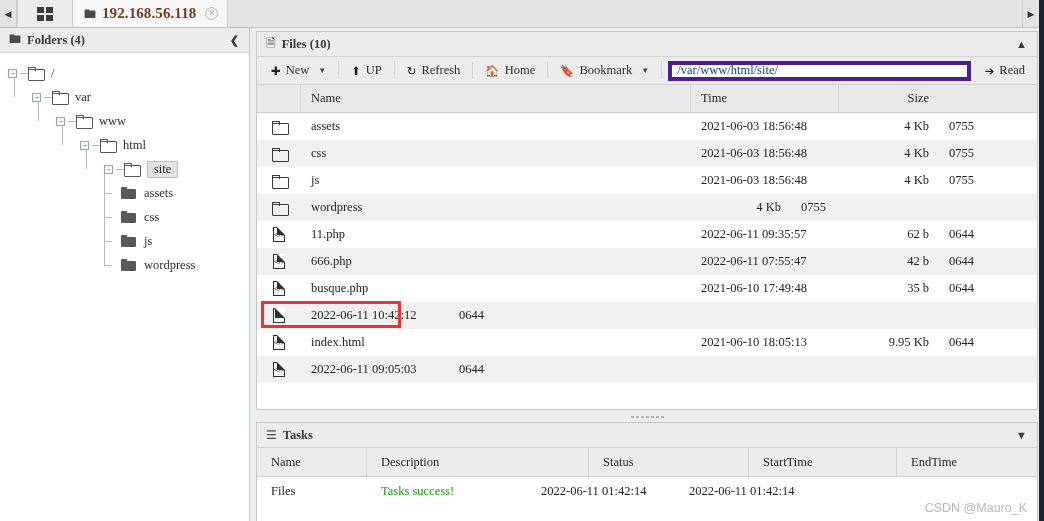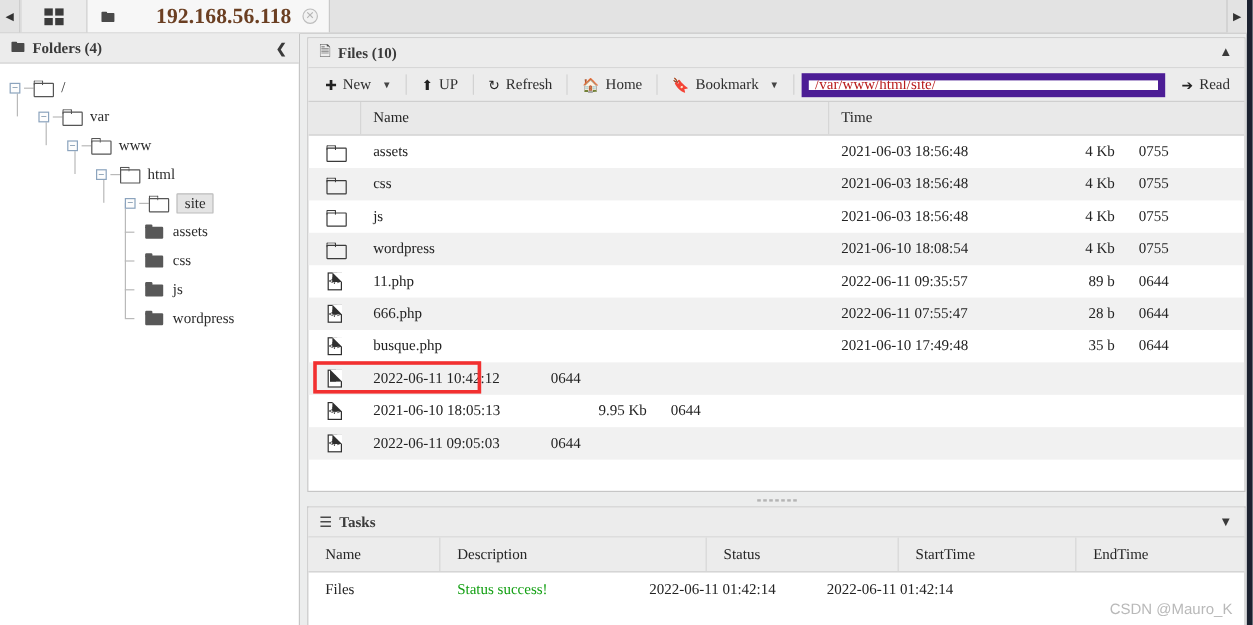--- a/index.html
+++ b/index.html
@@ -44,21 +44,21 @@
   .grid-icon { display: grid; grid-template-columns: 7px 7px; grid-template-rows: 6px 6px; gap: 2px; }
   .grid-icon i { background: #3b3b3b; display: block; }
   .tab {
     min-width: 142px; background: #f7f7f7;
     border-right: 1px solid #c9c9c9;
     display: flex; align-items: center; gap: 6px;
     padding: 0 9px 0 11px;
     cursor: pointer;
   }
   .tab-folder-ico { font-size: 12px; color: #4a4a4a; line-height: 1; }
-  .tab-label { font-size: 18px; font-weight: bold; color: #6b3f22; letter-spacing: .1px; margin-left: 28px; }
+  .tab-label { font-size: 15px; font-weight: bold; color: #6b3f22; letter-spacing: .1px; }
   .tab-close {
     width: 13px; height: 13px; border-radius: 50%;
     border: 1px solid #bdbdbd; color: #b4b4b4;
     font-size: 9px; line-height: 11px; text-align: center;
     margin-left: 3px; cursor: pointer; background: #f2f2f2;
   }
   .tab-rest { flex: 1; background: #e3e3e3; }
 
   
   .panel-head {
@@ -131,23 +131,23 @@
   .tb-btn {
     display: flex; align-items: center; gap: 5px;
     padding: 0 10px; height: 22px; font-size: 12.5px; color: #2e2e2e;
     cursor: pointer; white-space: nowrap;
   }
   .tb-btn .ico { font-size: 11.5px; color: #222; }
   .tb-caret { font-size: 8px; color: #444; margin-left: 4px; }
   .tb-sep { width: 1px; height: 17px; background: #d2d2d2; margin: 0 2px; }
   .path-input {
     flex: 1; height: 20px; margin: 0 4px;
-    border: 6px solid #4c1d95; background: #fff;
+    border: 4px solid #4c1d95; background: #fff;
     font-family: "Liberation Serif", serif; font-size: 12.5px;
-    color: #b91c1c; padding: 0 5px;
+    color: #0c4a6e; padding: 0 5px;
   }
   .tb-read { padding-right: 8px; }
 
   .ftable { flex: 1; display: flex; flex-direction: column; overflow: hidden; }
   .fhead { display: flex; height: 28px; background: #e9e9e9; border-bottom: 1px solid #cfcfcf; }
   .fhead div {
     font-size: 12.5px; color: #262626; display: flex; align-items: center;
     border-right: 1px solid #d6d6d6; padding: 0 10px;
   }
   .fhead div:last-child { border-right: none; }
@@ -370,20 +370,21 @@
         <span class="ico">➔</span>
         <span>Read</span>
       </div>
     </div>
 
     <div class="ftable">
       <div class="fhead">
         <div class="c-ico"></div>
         <div class="c-name">Name</div>
         <div class="c-time">Time</div>
+        <div class="c-size">Size</div>
       </div>
 
       <div class="frow">
         <div class="c-ico">
             <span class="ic-folder"></span>
           </div>
         <div class="c-name">assets</div>
         <div class="c-time">2021-06-03 18:56:48</div>
         <div class="c-size">4 Kb</div>
         <div class="c-attr">0755</div>
@@ -404,40 +405,39 @@
         <div class="c-name">js</div>
         <div class="c-time">2021-06-03 18:56:48</div>
         <div class="c-size">4 Kb</div>
         <div class="c-attr">0755</div>
       </div>
       <div class="frow alt">
         <div class="c-ico">
             <span class="ic-folder"></span>
           </div>
         <div class="c-name">wordpress</div>
-        <div class="c-time">2021-06-10 18:08:54</div>
         <div class="c-size">4 Kb</div>
         <div class="c-attr">0755</div>
       </div>
       <div class="frow">
         <div class="c-ico">
             <span class="ic-code">&lt;/&gt;</span>
           </div>
         <div class="c-name">11.php</div>
         <div class="c-time">2022-06-11 09:35:57</div>
-        <div class="c-size">89 b</div>
+        <div class="c-size">62 b</div>
         <div class="c-attr">0644</div>
       </div>
       <div class="frow alt">
         <div class="c-ico">
             <span class="ic-code">&lt;/&gt;</span>
           </div>
         <div class="c-name">666.php</div>
         <div class="c-time">2022-06-11 07:55:47</div>
-        <div class="c-size">28 b</div>
+        <div class="c-size">42 b</div>
         <div class="c-attr">0644</div>
       </div>
       <div class="frow">
         <div class="c-ico">
             <span class="ic-code">&lt;/&gt;</span>
           </div>
         <div class="c-name">busque.php</div>
         <div class="c-time">2021-06-10 17:49:48</div>
         <div class="c-size">35 b</div>
         <div class="c-attr">0644</div>
@@ -447,20 +447,21 @@
         <div class="c-ico">
             <span class="ic-doc"></span>
           </div>
         <div class="c-time">2022-06-11 10:42:12</div>
         <div class="c-attr">0644</div>
       </div>
       <div class="frow">
         <div class="c-ico">
             <span class="ic-code">&lt;/&gt;</span>
           </div>
+        <div class="c-name">index.html</div>
         <div class="c-time">2021-06-10 18:05:13</div>
         <div class="c-size">9.95 Kb</div>
         <div class="c-attr">0644</div>
       </div>
       <div class="frow alt">
         <div class="c-ico">
             <span class="ic-code">&lt;/&gt;</span>
           </div>
         <div class="c-time">2022-06-11 09:05:03</div>
         <div class="c-attr">0644</div>
@@ -489,20 +490,20 @@
     </div>
     <div class="thead">
       <div class="t-name">Name</div>
       <div class="t-desc">Description</div>
       <div class="t-stat">Status</div>
       <div class="t-start">StartTime</div>
       <div class="t-end">EndTime</div>
     </div>
     <div class="trow">
       <div class="t-name">Files</div>
-      <div class="t-stat ok" style="color: rgb(20, 160, 20);">Status success!</div>
+      <div class="t-stat ok" style="color: rgb(20, 160, 20);">Tasks success!</div>
       <div class="t-start">2022-06-11 01:42:14</div>
       <div class="t-end">2022-06-11 01:42:14</div>
     </div>
   </div>
 
   <div class="watermark">CSDN @Mauro_K</div>
 </div>
 
 </body></html>

